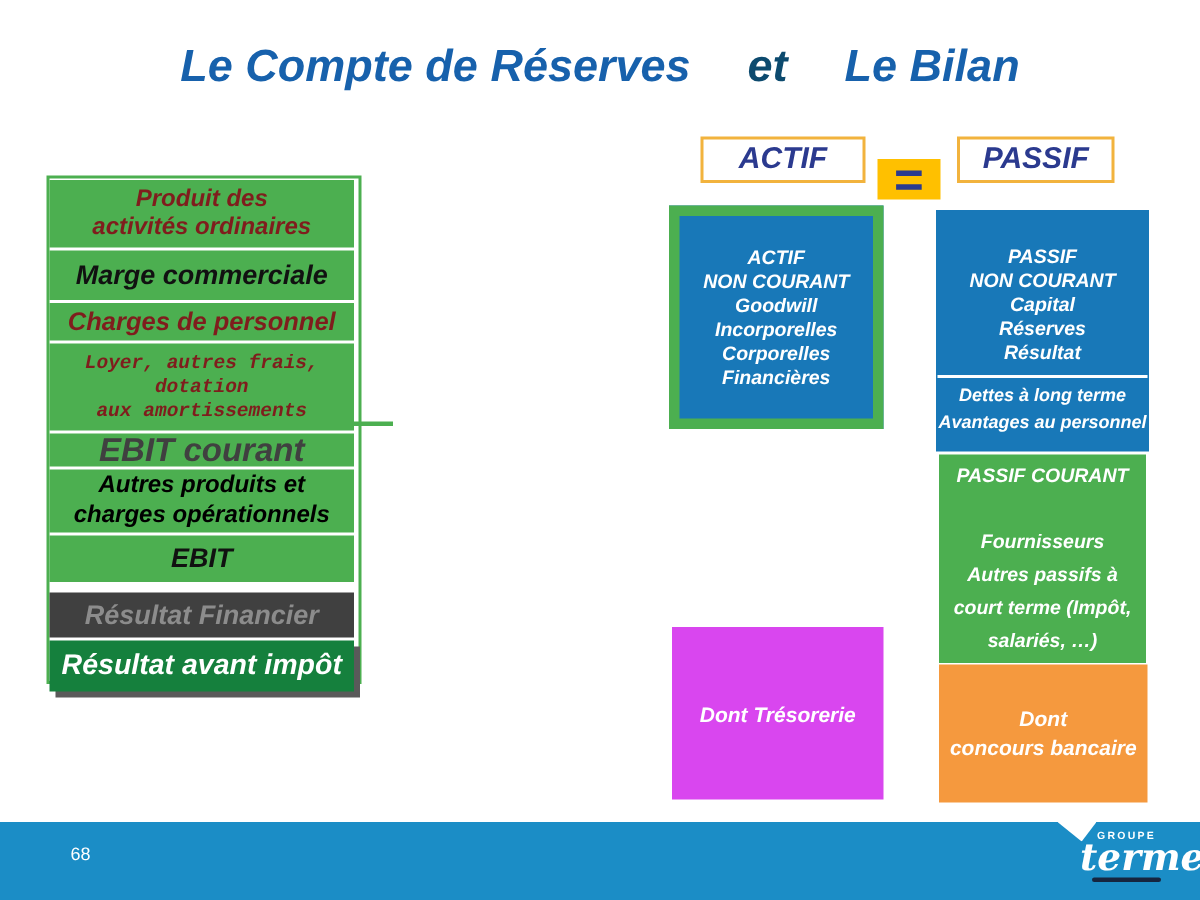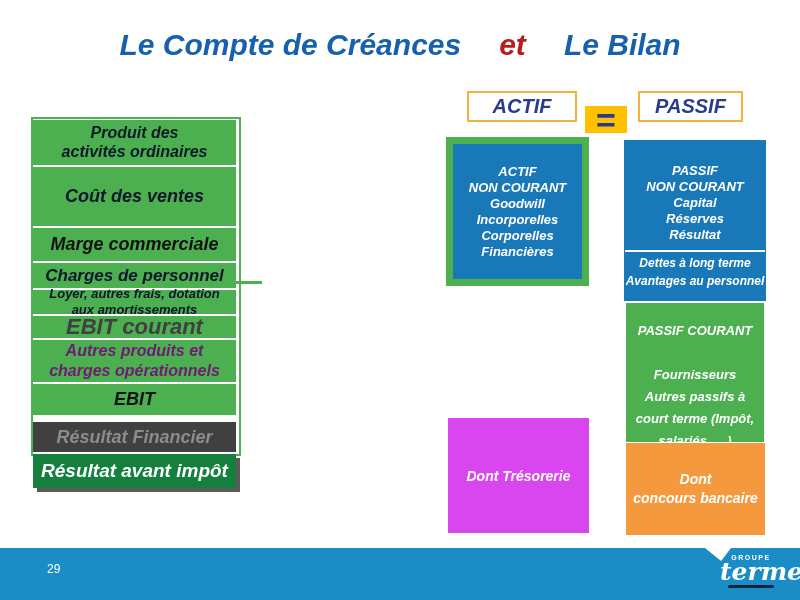--- a/index.html
+++ b/index.html
@@ -9,44 +9,44 @@
     font-family: "Liberation Sans", sans-serif; overflow: hidden; margin: 0 auto;
   }
   .pre { white-space: pre-line; }
 
   
   .title {
     position: absolute; top: 28px; left: 0; right: 0;
     display: flex; justify-content: center; align-items: baseline; gap: 38px;
     font-size: 30px; font-weight: bold; font-style: italic; color: #1761AC;
   }
-  .title .conj { color: #b91c1c; }
+  .title .conj { color: #0c4a6e; }
 
   
   .is-outline {
     position: absolute; left: 31px; top: 117px; width: 210px; height: 339px;
     border: 2px solid #4CAF50; z-index: 0; background: transparent;
   }
   .is-tick {
     position: absolute; left: 236px; top: 281px; width: 26px; height: 3px;
     background: #4CAF50; z-index: 0;
   }
   .is-stack { position: absolute; left: 33px; top: 120px; width: 203px; z-index: 1; }
   .box {
     display: flex; align-items: center; justify-content: center; text-align: center;
-    background: #4CAF50; color: #0f172a; font-weight: bold; font-style: italic;
+    background: #4CAF50; color: #7f1d1d; font-weight: bold; font-style: italic;
     margin-bottom: 2px; line-height: 1.15; white-space: pre-line;
   }
   .b1 { height: 45px; font-size: 16px; }
   .b2 { height: 59px; font-size: 18px; }
   .b3 { height: 33px; font-size: 18px; color: #111111; }
   .b4 { height: 25px; font-size: 17px; }
-  .b5 { height: 24px; font-size: 13px; line-height: 1.25; }
+  .b5 { height: 58px; font-size: 13px; line-height: 1.25; font-family: Liberation Mono, monospace; }
   .b6 { height: 22px; font-size: 22px; color: #404040; }
-  .b7 { height: 42px; font-size: 16px; color: #701a75; line-height: 1.25; text-align: center; }
+  .b7 { height: 42px; font-size: 16px; color: #000000; line-height: 1.25; text-align: center; }
   .b8 { height: 31px; font-size: 18px; color: #111111; }
   .b9 { height: 30px; font-size: 18px; background: #404040; color: #8C8C8C; margin-top: 7px; }
   .b10 { height: 34px; font-size: 19px; background: #15803d; color: #ffffff;
          box-shadow: 4px 4px 0 #5a5a5a; margin-bottom: 0; }
 
   
   .hdr {
     position: absolute; top: 91px; height: 31px; background: #ffffff;
     border: 2px solid #F2B33D; color: #2B3A8F;
     display: flex; align-items: center; justify-content: center;
@@ -87,21 +87,21 @@
     background: #1878B8; color: #ffffff; text-align: center;
     font-weight: bold; font-style: italic; padding-top: 23px;
   }
   .pnc-lines { font-size: 13px; line-height: 16px; }
   .divider { height: 2px; background: #ffffff; margin: 7px 1px 2px 1px; }
   .dettes { font-size: 12px; line-height: 18px; }
   .pc {
     position: absolute; left: 626px; top: 303px; width: 138px; height: 139px;
     background: #4CAF50; color: #ffffff; text-align: center;
     font-size: 13px; line-height: 22px; font-weight: bold; font-style: italic;
-    padding-top: 17px;
+    padding-top: 3px;
   }
   .po {
     position: absolute; left: 626px; top: 443px; width: 139px; height: 92px;
     background: #F5993E; color: #ffffff;
     display: flex; align-items: center; justify-content: center; text-align: center;
     font-size: 14px; line-height: 19px; font-weight: bold; font-style: italic;
   }
 
   
   .footer { position: absolute; left: 0; top: 548px; width: 800px; height: 52px; background: #1B8DC6; }
@@ -117,32 +117,31 @@
     font-size: 25px; line-height: 24px; margin-top: -1px;
   }
   .logo-underline { height: 3px; background: #16253F; margin: 1px auto 0 auto; width: 46px; border-radius: 2px; }
 </style>
 </head>
 <body>
 
 <div class="slide">
 
   <h1 class="title">
-    <span>Le Compte de Créances</span>
+    <span>Le Compte de Réserves</span>
     <span class="conj">et</span>
     <span>Le Bilan</span>
   </h1>
 
   <div class="is-outline"></div>
   <div class="is-tick"></div>
 
   <div class="is-stack">
     <div class="box b1">Produit des
 activités ordinaires</div>
-    <div class="box b2">Coût des ventes</div>
     <div class="box b3">Marge commerciale</div>
     <div class="box b4">Charges de personnel</div>
     <div class="box b5">Loyer, autres frais, dotation
 aux amortissements</div>
     <div class="box b6">EBIT courant</div>
     <div class="box b7">Autres produits et
 charges opérationnels</div>
     <div class="box b8">EBIT</div>
     <div class="box b9">Résultat Financier</div>
     <div class="box b10">Résultat avant impôt</div>
@@ -183,21 +182,21 @@
   <div class="pc pre">PASSIF COURANT
 
 Fournisseurs
 Autres passifs à
 court terme (Impôt,
 salariés, …)</div>
   <div class="po pre">Dont
 concours bancaire</div>
 
   <div class="footer">
-    <span class="pagenum">29</span>
+    <span class="pagenum">68</span>
     <div class="notch"></div>
     <div class="logo">
       <div class="logo-top">GROUPE</div>
       <div class="logo-name">terme</div>
       <div class="logo-underline"></div>
     </div>
   </div>
 
 </div>
 

